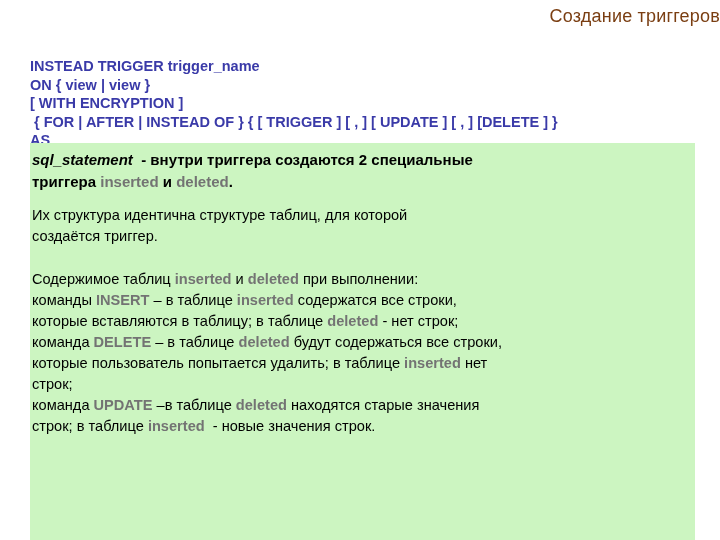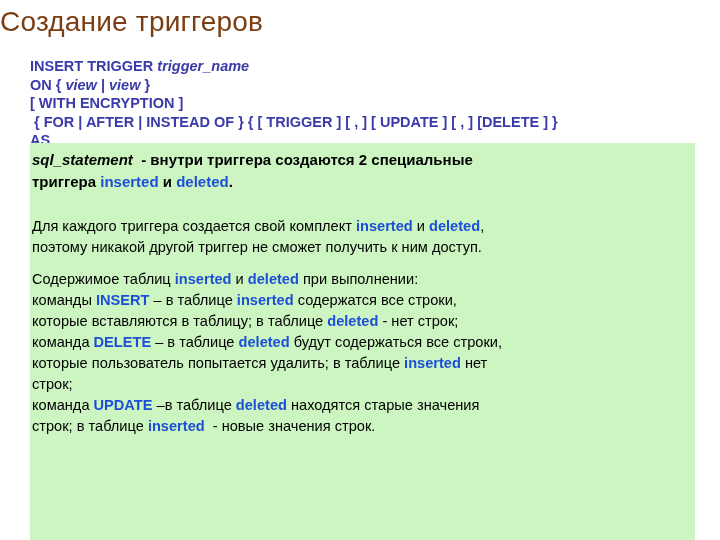--- a/index.html
+++ b/index.html
@@ -15,42 +15,41 @@
     font-family: "Liberation Sans", sans-serif;
     -webkit-font-smoothing: antialiased;
   }
 
   
   #slide-title {
     position: absolute;
     left: 0;
     top: 6px;
     width: 720px;
-    text-align: left;
-    font-size: 28px;
+    text-align: right;
+    font-size: 18px;
     font-weight: 400;
     color: #7A3E12;
     letter-spacing: 0.2px;
     white-space: nowrap;
   }
 
   
   #sql-syntax {
     position: absolute;
     left: 30px;
     top: 57px;
     width: 670px;
     color: #3A3AA8;
     font-size: 14.5px;
     font-weight: bold;
     line-height: 18.5px;
     white-space: pre;
   }
   #sql-syntax .ital {
-    font-style: italic;
   }
 
   
   #green-panel {
     position: absolute;
     left: 30px;
     top: 143px;
     width: 665px;
     height: 447px;
     background: #CCF5C1;
@@ -63,43 +62,43 @@
     color: #000000;
     font-size: 14.6px;
     line-height: 21px;
     white-space: pre-wrap;
   }
   .para.lead  { font-weight: bold; font-size: 15px; line-height: 22px; }
 
   .gap-sm { height: 11px; }
   .gap-md { height: 12px; }
 
-  .kw     { color: #1d4ed8; font-weight: bold; }
+  .kw     { color: #737373; font-weight: bold; }
   .ital-b { font-style: italic; font-weight: bold; }
 </style>
 </head>
 <body>
 
 <div id="slide-title">Создание триггеров</div>
 
-<div id="sql-syntax"><span><span>INSERT TRIGGER </span><span class="ital">trigger_name</span></span>
+<div id="sql-syntax"><span><span>INSTEAD TRIGGER </span><span class="ital">trigger_name</span></span>
 <span><span>ON </span><span>{ </span><span class="ital">view</span><span> | </span><span class="ital">view</span><span> }</span></span>
 <span>[ WITH ENCRYPTION ]</span>
 <span> { FOR | AFTER | INSTEAD OF } { [ TRIGGER ] [ , ] [ UPDATE ] [ , ] [DELETE ] }</span>
 <span>AS</span></div>
 
 <div id="green-panel">
 
   <div class="para lead"><span class="ital-b">sql_statement</span><span>  - внутри триггера создаются 2 специальные</span><br><span>триггера </span><span class="kw">inserted</span><span> и </span><span class="kw">deleted</span><span>.</span></div>
 
   <div class="gap-md"></div>
 
+  <div class="para">Их структура идентична структуре таблиц, для которой
+создаётся триггер.</div>
 
   <div class="gap-sm"></div>
 
-  <div class="para"><span>Для каждого триггера создается свой комплект </span><span class="kw">inserted</span><span> и </span><span class="kw">deleted</span><span>,
-поэтому никакой другой триггер не сможет получить к ним доступ.</span></div>
 
   <div class="gap-sm"></div>
 
   <div class="para"><span>Содержимое таблиц </span><span class="kw">inserted</span><span> и </span><span class="kw">deleted</span><span> при выполнении:</span><br><span>команды </span><span class="kw">INSERT</span><span> – в таблице </span><span class="kw">inserted</span><span> содержатся все строки,</span><br><span>которые вставляются в таблицу; в таблице </span><span class="kw">deleted</span><span> - нет строк;</span><br><span>команда </span><span class="kw">DELETE</span><span> – в таблице </span><span class="kw">deleted</span><span> будут содержаться все строки,</span><br><span>которые пользователь попытается удалить; в таблице </span><span class="kw">inserted</span><span> нет</span><br><span>строк;</span><br><span>команда </span><span class="kw">UPDATE</span><span> –в таблице </span><span class="kw">deleted</span><span> находятся старые значения</span><br><span>строк; в таблице </span><span class="kw">inserted</span><span>  - новые значения строк.</span></div>
 
 </div>
 
 </body></html>

